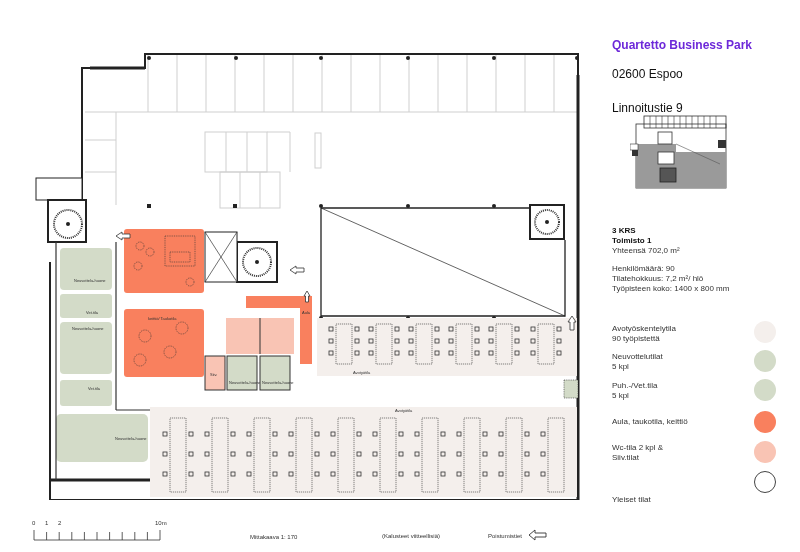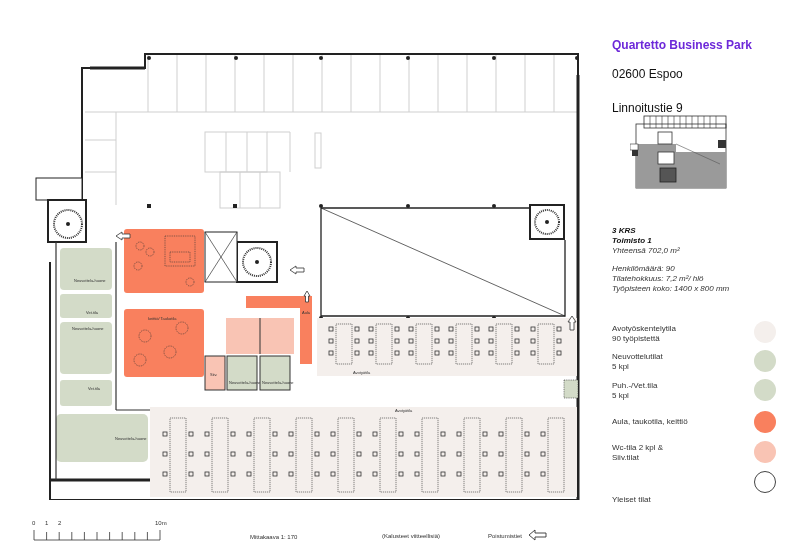--- a/index.html
+++ b/index.html
@@ -8,21 +8,21 @@
 
   
   .title { left: 612px; top: 38px; font-size: 12px; font-weight: bold; color: #6d28d9; }
   .addr1 { left: 612px; top: 53px; font-size: 12px; color: #111; margin-top: 48px; }
   .addr2 { left: 612px; top: 67px; font-size: 12px; color: #111; }
 
   
   .keyplan { left: 630px; top: 114px; width: 100px; height: 76px; }
 
   
-  .info { left: 612px; top: 226px; font-size: 8px; line-height: 10px; color: #333; font-style: italic; }
+  .info { left: 612px; top: 226px; font-size: 8px; line-height: 10px; color: #333; }
   .info .b { font-weight: bold; color: #111; }
   .info .gap { height: 8px; }
 
   
   .legend-item { position: absolute; left: 612px; font-size: 8px; line-height: 10px; color: #333; }
   .swatch { position: absolute; left: 754px; width: 22px; height: 22px; border-radius: 50%; box-sizing: border-box; }
 
   
   .foot { font-size: 6px; color: #333; }
 

